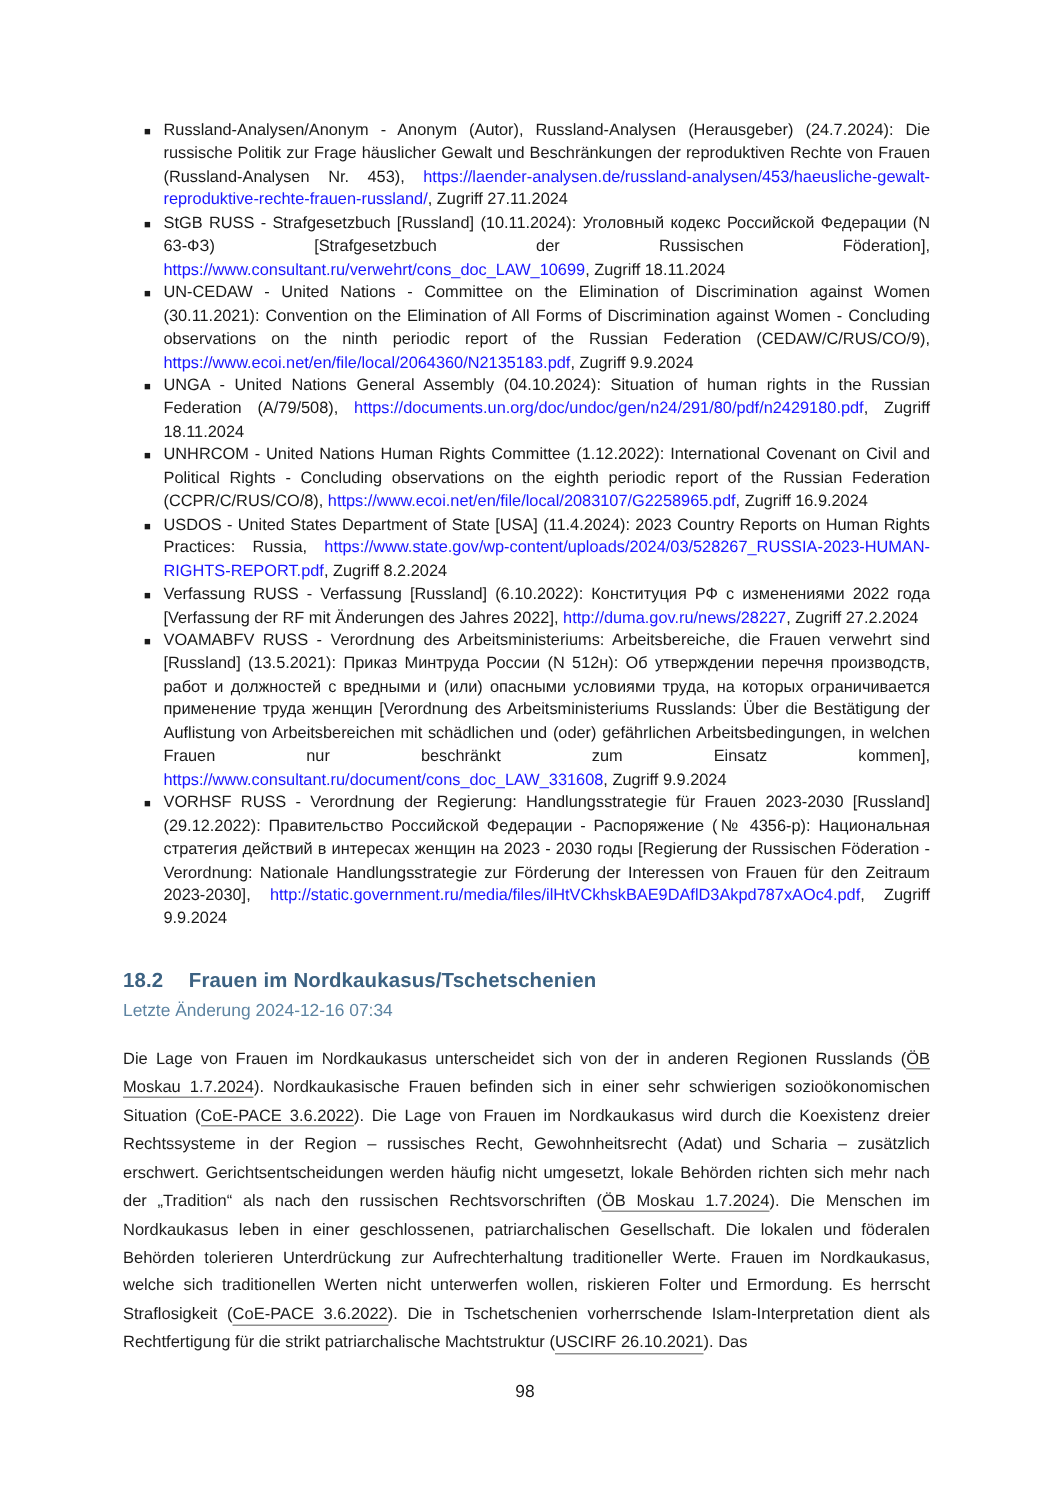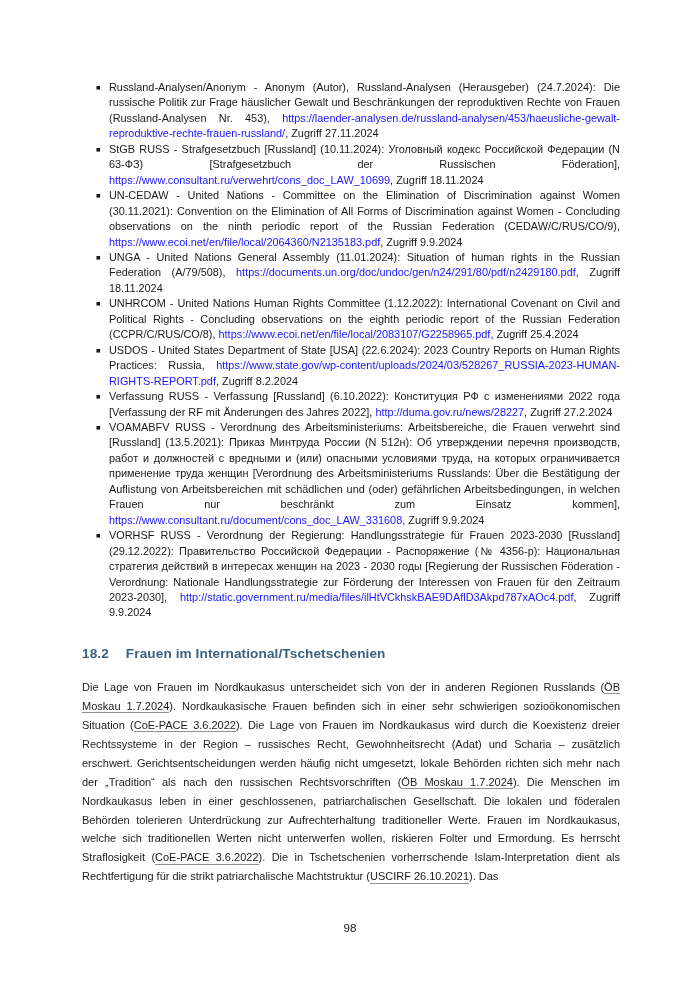--- a/index.html
+++ b/index.html
@@ -71,46 +71,47 @@
       <li>
         <span class="bullet">■</span>
         <span>StGB RUSS - Strafgesetzbuch [Russland] (10.11.2024): Уголовный кодекс Российской Федерации (N 63-ФЗ) [Strafgesetzbuch der Russischen Föderation], </span><a class="bib-link">https://www.consultant.ru/verwehrt/cons_doc_LAW_10699</a><span>, Zugriff 18.11.2024</span>
       </li>
       <li>
         <span class="bullet">■</span>
         <span>UN-CEDAW - United Nations - Committee on the Elimination of Discrimination against Women (30.11.2021): Convention on the Elimination of All Forms of Discrimination against Women - Concluding observations on the ninth periodic report of the Russian Federation (CEDAW/C/RUS/CO/9), </span><a class="bib-link">https://www.ecoi.net/en/file/local/2064360/N2135183.pdf</a><span>, Zugriff 9.9.2024</span>
       </li>
       <li>
         <span class="bullet">■</span>
-        <span>UNGA - United Nations General Assembly (11.01.2024): Situation of human rights in the Russian Federation (A/79/508), </span><a class="bib-link">https://documents.un.org/doc/undoc/gen/n24/291/80/pdf/n2429180.pdf</a><span>, Zugriff 18.11.2024</span>
+        <span>UNGA - United Nations General Assembly (04.10.2024): Situation of human rights in the Russian Federation (A/79/508), </span><a class="bib-link">https://documents.un.org/doc/undoc/gen/n24/291/80/pdf/n2429180.pdf</a><span>, Zugriff 18.11.2024</span>
       </li>
       <li>
         <span class="bullet">■</span>
-        <span>UNHRCOM - United Nations Human Rights Committee (1.12.2022): International Covenant on Civil and Political Rights - Concluding observations on the eighth periodic report of the Russian Federation (CCPR/C/RUS/CO/8), </span><a class="bib-link">https://www.ecoi.net/en/file/local/2083107/G2258965.pdf</a><span>, Zugriff 25.4.2024</span>
+        <span>UNHRCOM - United Nations Human Rights Committee (1.12.2022): International Covenant on Civil and Political Rights - Concluding observations on the eighth periodic report of the Russian Federation (CCPR/C/RUS/CO/8), </span><a class="bib-link">https://www.ecoi.net/en/file/local/2083107/G2258965.pdf</a><span>, Zugriff 16.9.2024</span>
       </li>
       <li>
         <span class="bullet">■</span>
-        <span>USDOS - United States Department of State [USA] (22.6.2024): 2023 Country Reports on Human Rights Practices: Russia, </span><a class="bib-link">https://www.state.gov/wp-content/uploads/2024/03/528267_RUSSIA-2023-HUMAN-RIGHTS-REPORT.pdf</a><span>, Zugriff 8.2.2024</span>
+        <span>USDOS - United States Department of State [USA] (11.4.2024): 2023 Country Reports on Human Rights Practices: Russia, </span><a class="bib-link">https://www.state.gov/wp-content/uploads/2024/03/528267_RUSSIA-2023-HUMAN-RIGHTS-REPORT.pdf</a><span>, Zugriff 8.2.2024</span>
       </li>
       <li>
         <span class="bullet">■</span>
         <span>Verfassung RUSS - Verfassung [Russland] (6.10.2022): Конституция РФ с изменениями 2022 года [Verfassung der RF mit Änderungen des Jahres 2022], </span><a class="bib-link">http://duma.gov.ru/news/28227</a><span>, Zugriff 27.2.2024</span>
       </li>
       <li>
         <span class="bullet">■</span>
         <span>VOAMABFV RUSS - Verordnung des Arbeitsministeriums: Arbeitsbereiche, die Frauen verwehrt sind [Russland] (13.5.2021): Приказ Минтруда России (N 512н): Об утверждении перечня производств, работ и должностей с вредными и (или) опасными условиями труда, на которых ограничивается применение труда женщин [Verordnung des Arbeitsministeriums Russlands: Über die Bestätigung der Auflistung von Arbeitsbereichen mit schädlichen und (oder) gefährlichen Arbeitsbedingungen, in welchen Frauen nur beschränkt zum Einsatz kommen], </span><a class="bib-link">https://www.consultant.ru/document/cons_doc_LAW_331608</a><span>, Zugriff 9.9.2024</span>
       </li>
       <li>
         <span class="bullet">■</span>
         <span>VORHSF RUSS - Verordnung der Regierung: Handlungsstrategie für Frauen 2023-2030 [Russland] (29.12.2022): Правительство Российской Федерации - Распоряжение (№ 4356-р): Национальная стратегия действий в интересах женщин на 2023 - 2030 годы [Regierung der Russischen Föderation - Verordnung: Nationale Handlungsstrategie zur Förderung der Interessen von Frauen für den Zeitraum 2023-2030], </span><a class="bib-link">http://static.government.ru/media/files/ilHtVCkhskBAE9DAflD3Akpd787xAOc4.pdf</a><span>, Zugriff 9.9.2024</span>
       </li>
     </ul>
 
     <h2 class="section">
-      <span class="sec-num">18.2</span><span>Frauen im International/Tschetschenien</span>
+      <span class="sec-num">18.2</span><span>Frauen im Nordkaukasus/Tschetschenien</span>
     </h2>
+    <p class="last-change">Letzte Änderung 2024-12-16 07:34</p>
 
     <p class="body-text"><span>Die Lage von Frauen im Nordkaukasus unterscheidet sich von der in anderen Regionen Russlands (</span><span class="src-ref">ÖB Moskau 1.7.2024</span><span>). Nordkaukasische Frauen befinden sich in einer sehr schwierigen sozioökonomischen Situation (</span><span class="src-ref">CoE-PACE 3.6.2022</span><span>). Die Lage von Frauen im Nordkaukasus wird durch die Koexistenz dreier Rechtssysteme in der Region – russisches Recht, Gewohnheitsrecht (Adat) und Scharia – zusätzlich erschwert. Gerichtsentscheidungen werden häufig nicht umgesetzt, lokale Behörden richten sich mehr nach der „Tradition“ als nach den russischen Rechtsvorschriften (</span><span class="src-ref">ÖB Moskau 1.7.2024</span><span>). Die Menschen im Nordkaukasus leben in einer geschlossenen, patriarchalischen Gesellschaft. Die lokalen und föderalen Behörden tolerieren Unterdrückung zur Aufrechterhaltung traditioneller Werte. Frauen im Nordkaukasus, welche sich traditionellen Werten nicht unterwerfen wollen, riskieren Folter und Ermordung. Es herrscht Straflosigkeit (</span><span class="src-ref">CoE-PACE 3.6.2022</span><span>). Die in Tschetschenien vorherrschende Islam-Interpretation dient als Rechtfertigung für die strikt patriarchalische Machtstruktur (</span><span class="src-ref">USCIRF 26.10.2021</span><span>). Das</span></p>
 
   </div>
 
   <div class="page-number">98</div>
 </div>
 
 </body></html>

